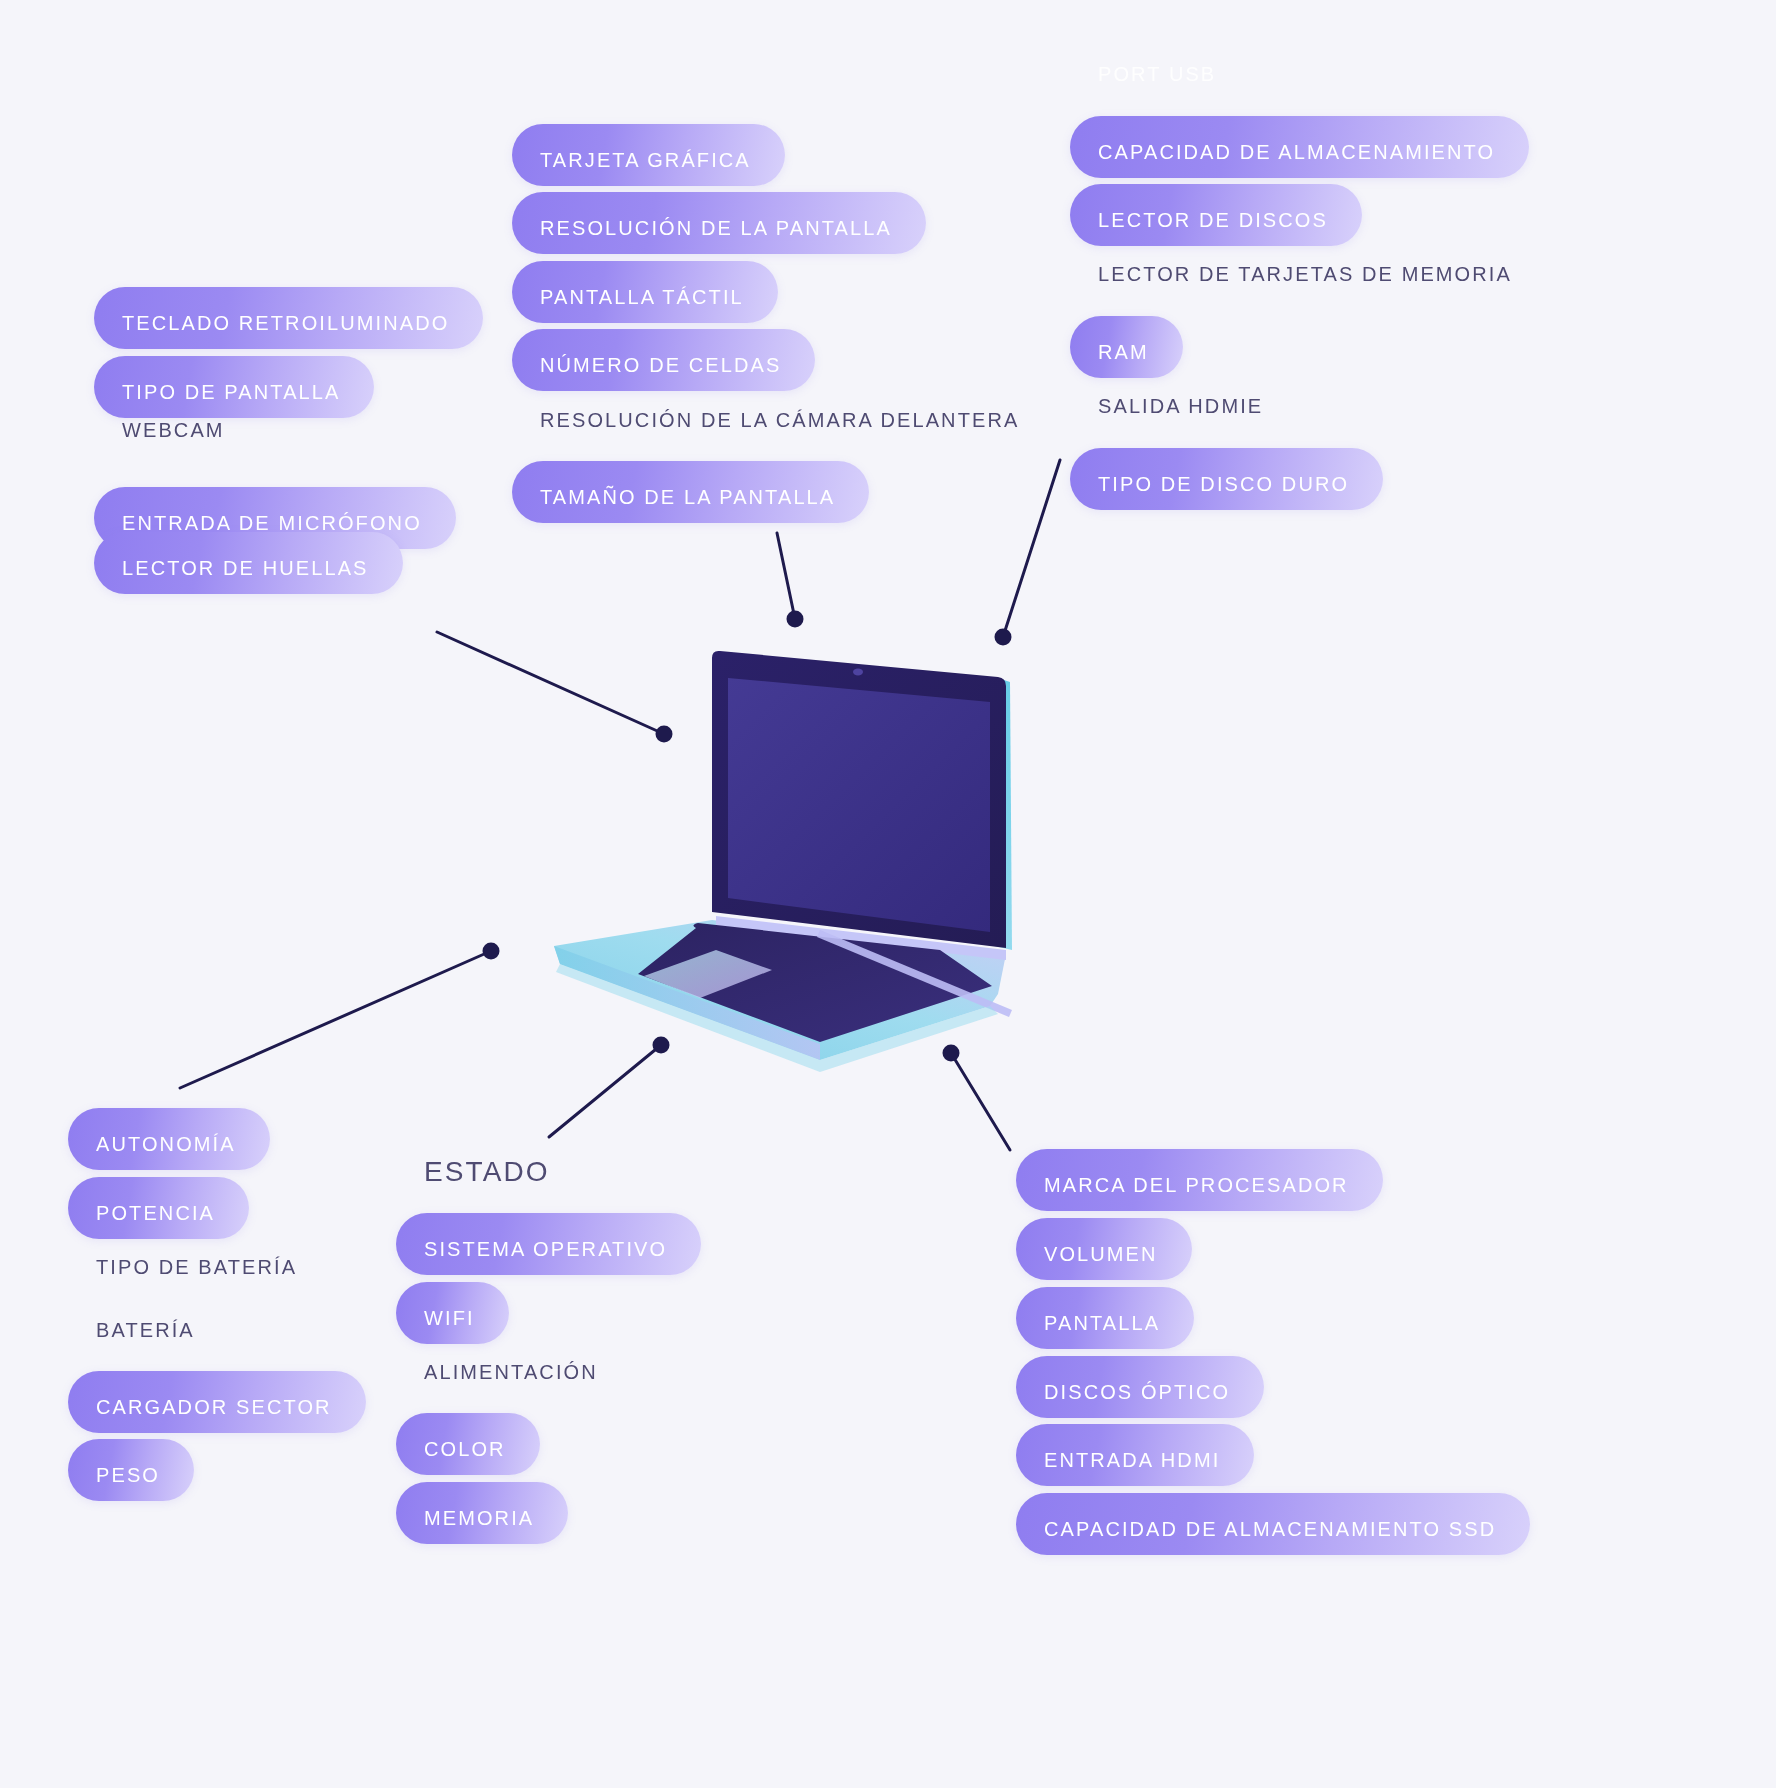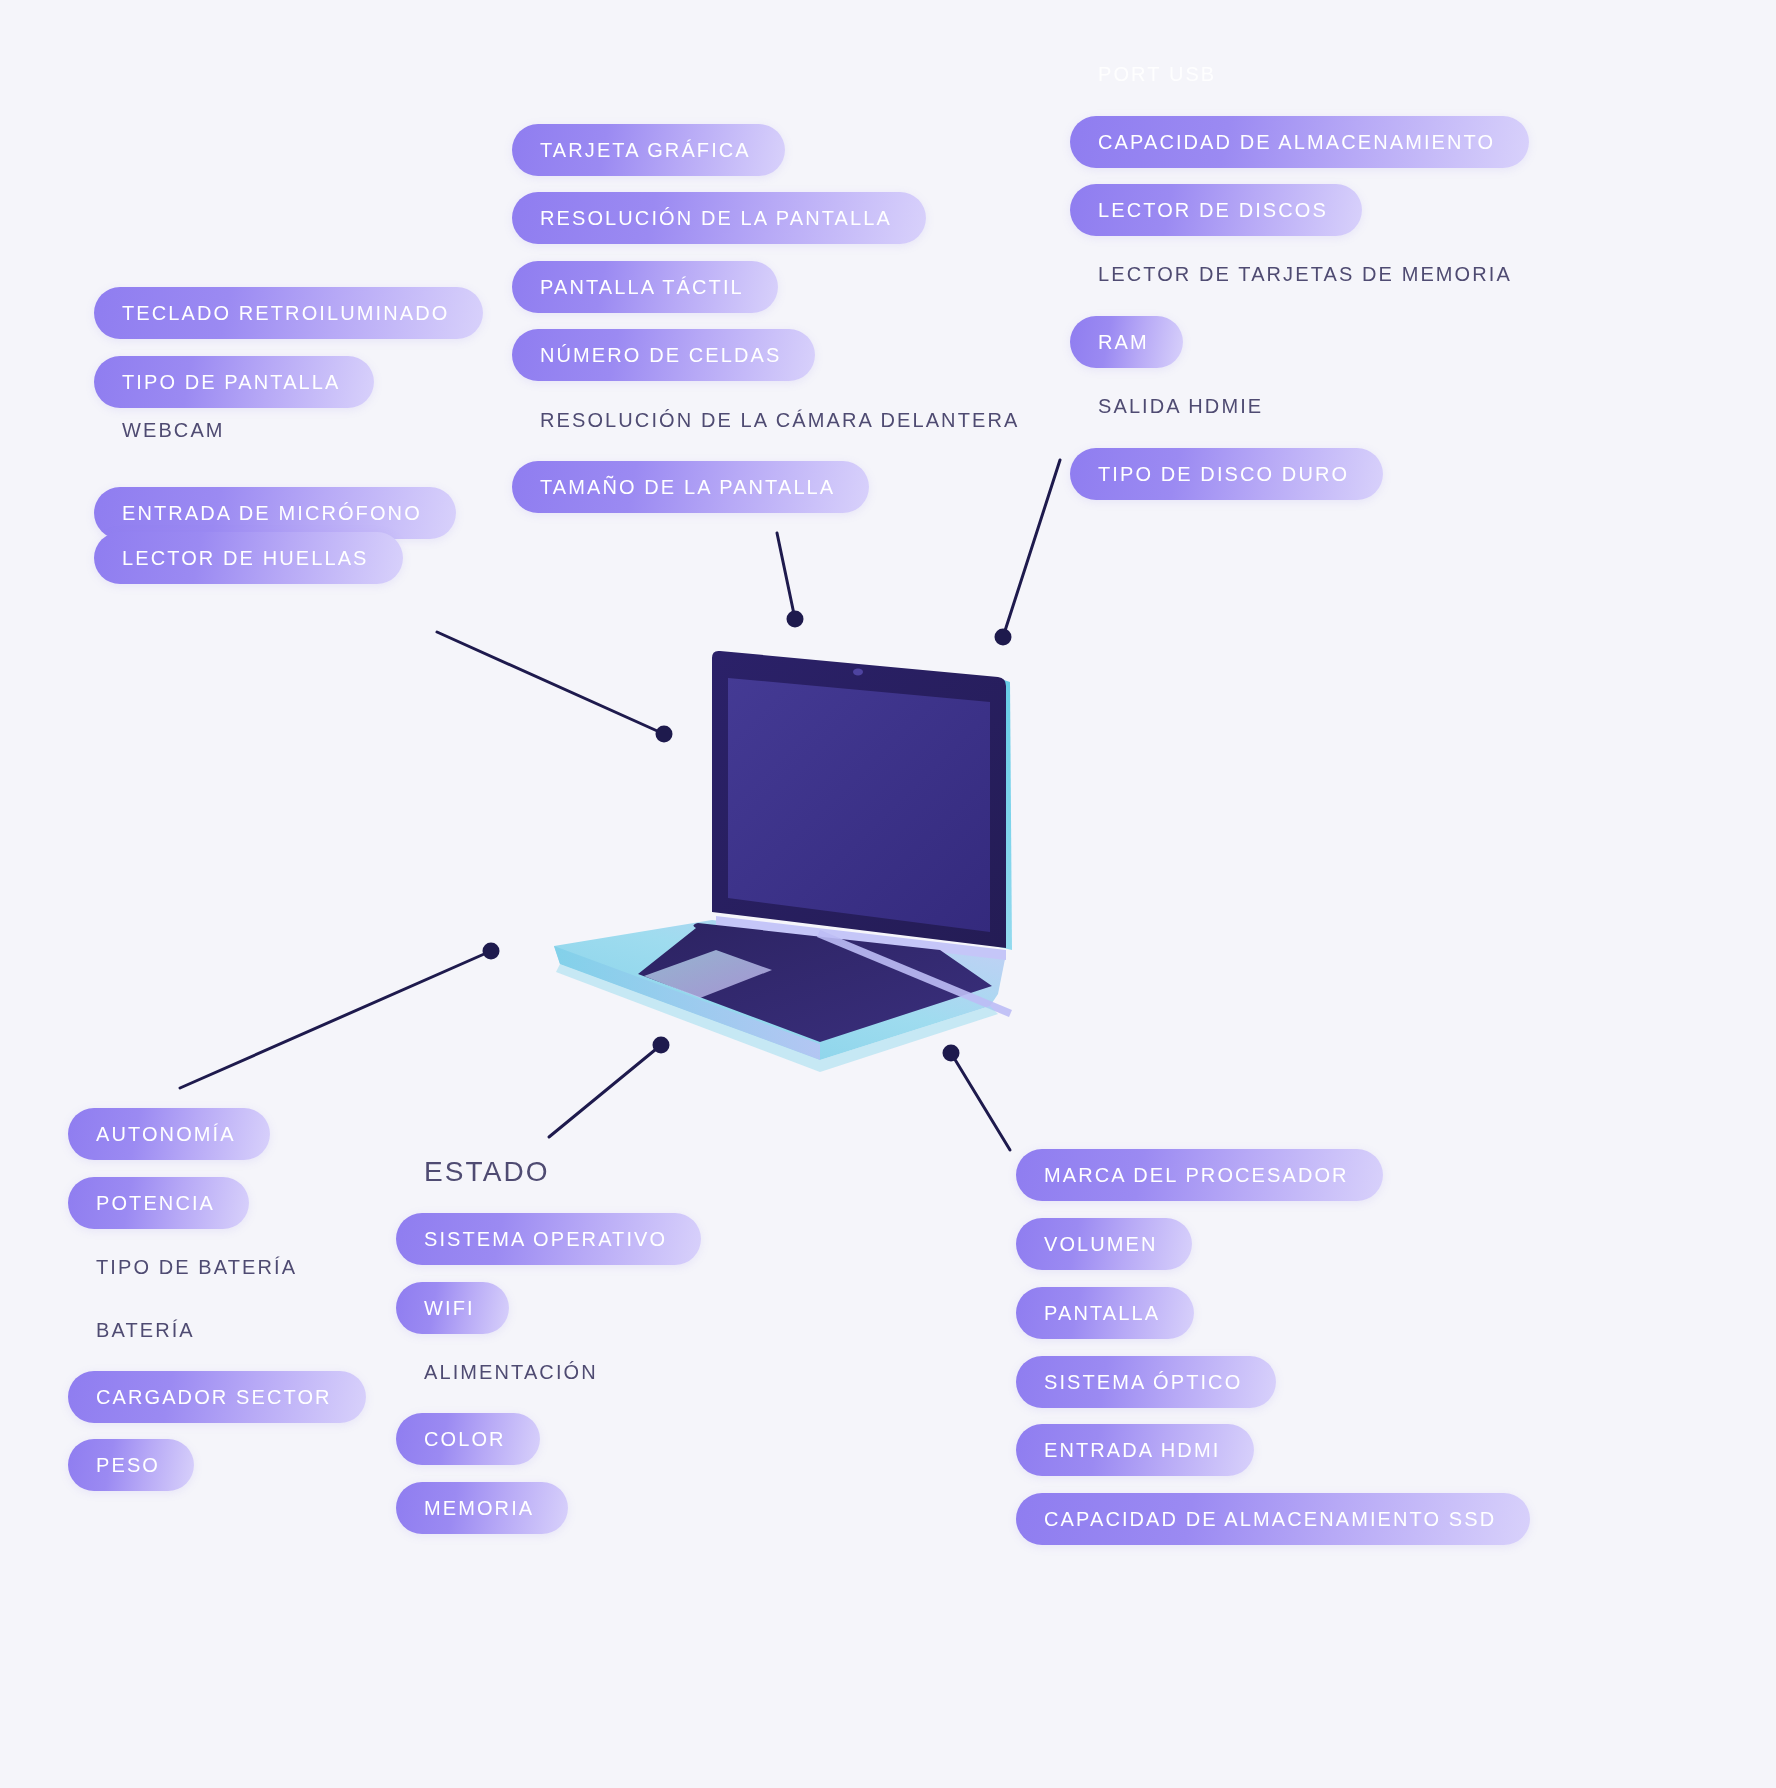--- a/index.html
+++ b/index.html
@@ -22,21 +22,21 @@
     font-size:20px;
     letter-spacing:2.1px;
     line-height:1;
     display:flex;
     align-items:center;
   }
   .pill{
     color:#ffffff;
     background:linear-gradient(100deg,#8f7df0 0%,#9b8af2 34%,#b7a9f6 62%,#d8d1fb 100%);
     border-radius:40px;
-    padding:0 34px 0 28px;
+    padding:10px 34px 0 28px;
     height:52px;
     box-shadow:0 2px 10px rgba(140,120,230,.13);
   }
   .plain{
     color:#4f4b72;
     background:none;
     padding:0 0 0 28px;
     height:52px;
   }
   .ghost{
@@ -167,17 +167,17 @@
       <div class="node pill" style="left: 68px; top: 1439px; font-size: 20px;">PESO</div>
       <div class="node plain" style="left: 396px; top: 1146px; font-size: 28px;">ESTADO</div>
       <div class="node pill" style="left: 396px; top: 1213px; font-size: 20px;">SISTEMA OPERATIVO</div>
       <div class="node pill" style="left: 396px; top: 1282px; font-size: 20px;">WIFI</div>
       <div class="node plain" style="left: 396px; top: 1346px; font-size: 20px;">ALIMENTACIÓN</div>
       <div class="node pill" style="left: 396px; top: 1413px; font-size: 20px;">COLOR</div>
       <div class="node pill" style="left: 396px; top: 1482px; font-size: 20px;">MEMORIA</div>
       <div class="node pill" style="left: 1016px; top: 1149px; font-size: 20px;">MARCA DEL PROCESADOR</div>
       <div class="node pill" style="left: 1016px; top: 1218px; font-size: 20px;">VOLUMEN</div>
       <div class="node pill" style="left: 1016px; top: 1287px; font-size: 20px;">PANTALLA</div>
-      <div class="node pill" style="left: 1016px; top: 1356px; font-size: 20px;">SISTEMA ÓPTICO</div>
+      <div class="node pill" style="left: 1016px; top: 1356px; font-size: 20px;">DISCOS ÓPTICO</div>
       <div class="node pill" style="left: 1016px; top: 1424px; font-size: 20px;">ENTRADA HDMI</div>
       <div class="node pill" style="left: 1016px; top: 1493px; font-size: 20px;">CAPACIDAD DE ALMACENAMIENTO SSD</div>
     </div>
 </div>
 
 </body></html>

